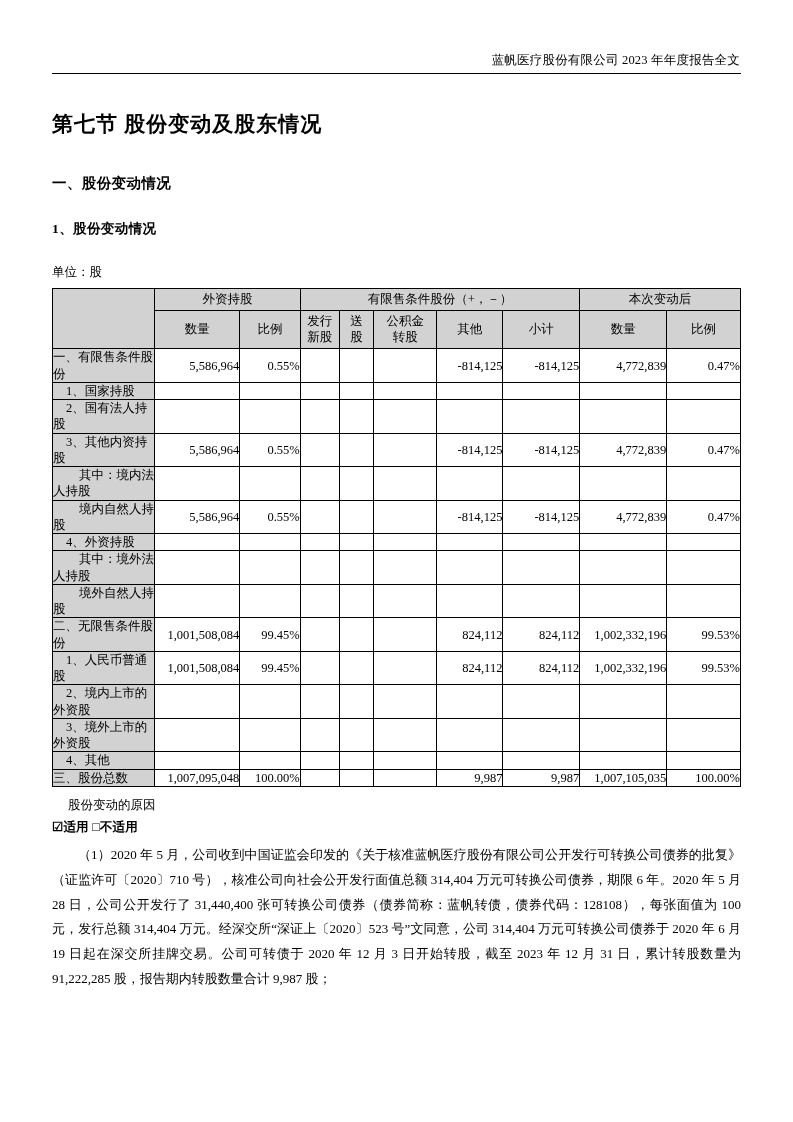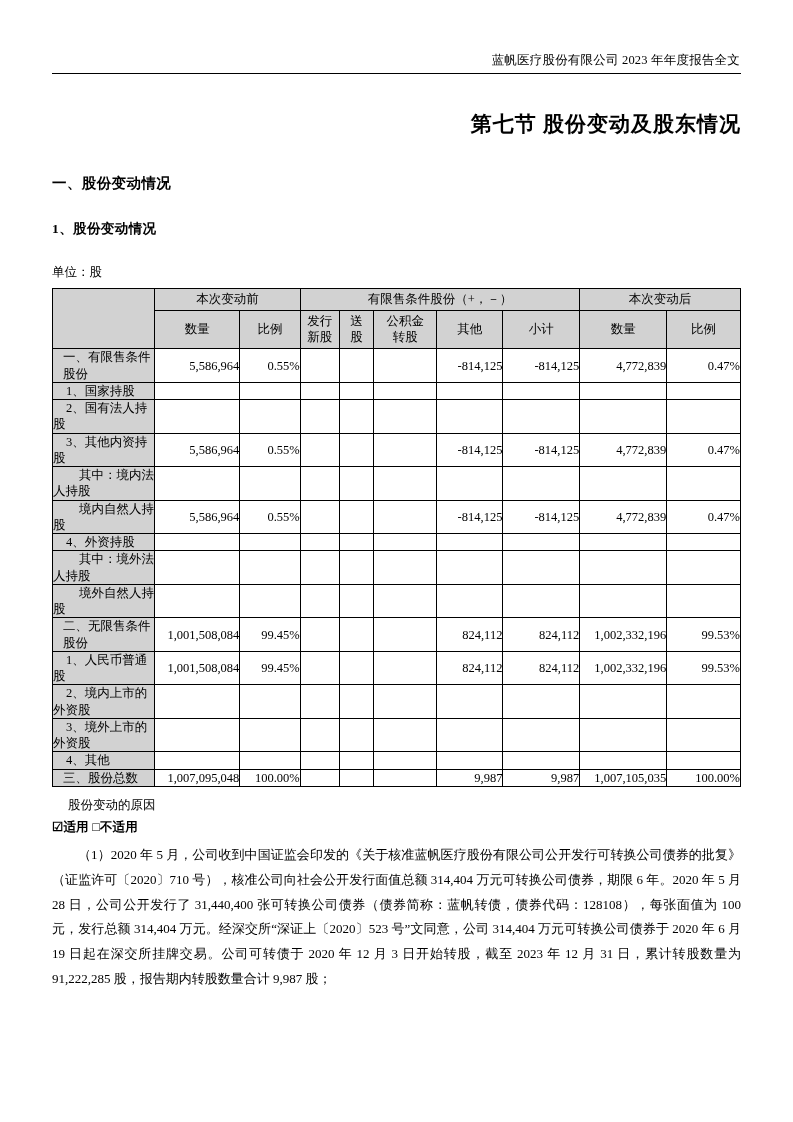--- a/index.html
+++ b/index.html
@@ -32,21 +32,21 @@
     letter-spacing: 0.2px;
     padding-right: 1px;
   }
   .header-rule {
     border-bottom: 1.1px solid #000;
     margin-top: 3px;
   }
 
   
   h1.doc-title {
-    text-align: right;
+    text-align: left;
     font-size: 21px;
     font-weight: bold;
     margin: 36px 0 0 0;
     letter-spacing: 1px;
     font-family: "Liberation Serif", "DejaVu Serif", serif;
   }
   h2.section-h {
     font-size: 14.5px;
     font-weight: bold;
     margin: 36px 0 0 0;
@@ -90,21 +90,21 @@
   }
   th.h-narrow { font-size: 12px; margin-top: 48px; }
   td.rowlabel {
     background: #d2d2d2;
     font-size: 12.5px;
     line-height: 1.3;
     padding: 4px 4px 4px 4px;
     text-align: left;
   }
   td.rowlabel .lbl { display: block; }
-  td.rowlabel.ind0 .lbl { text-indent: 0; margin-left: 10px; }
+  td.rowlabel.ind0 .lbl { text-indent: 0; }
   td.rowlabel.ind1 .lbl { text-indent: 13px; }
   td.rowlabel.ind2 .lbl { text-indent: 26px; }
   td.num {
     text-align: right;
     padding: 4px 6px 4px 2px;
     font-size: 12.5px;
     line-height: 1.3;
     white-space: nowrap;
   }
   td.blank { padding: 4px 2px; }
@@ -170,21 +170,21 @@
         <col class="c-bonus">
         <col class="c-fund">
       <col class="c-other">
         <col class="c-sub">
       <col class="c-qty2">
         <col class="c-pct2">
     </colgroup>
     <thead>
       <tr>
         <th rowspan="2"></th>
-        <th colspan="2">本次变动前</th>
+        <th colspan="2">外资持股</th>
         <th colspan="5">有限售条件股份（+，－）</th>
         <th colspan="2">本次变动后</th>
       </tr>
       <tr>
         <th>数量</th>
         <th>比例</th>
         <th class="h-narrow">
           <span>发行</span><br>
           <span>新股</span>
         </th>

